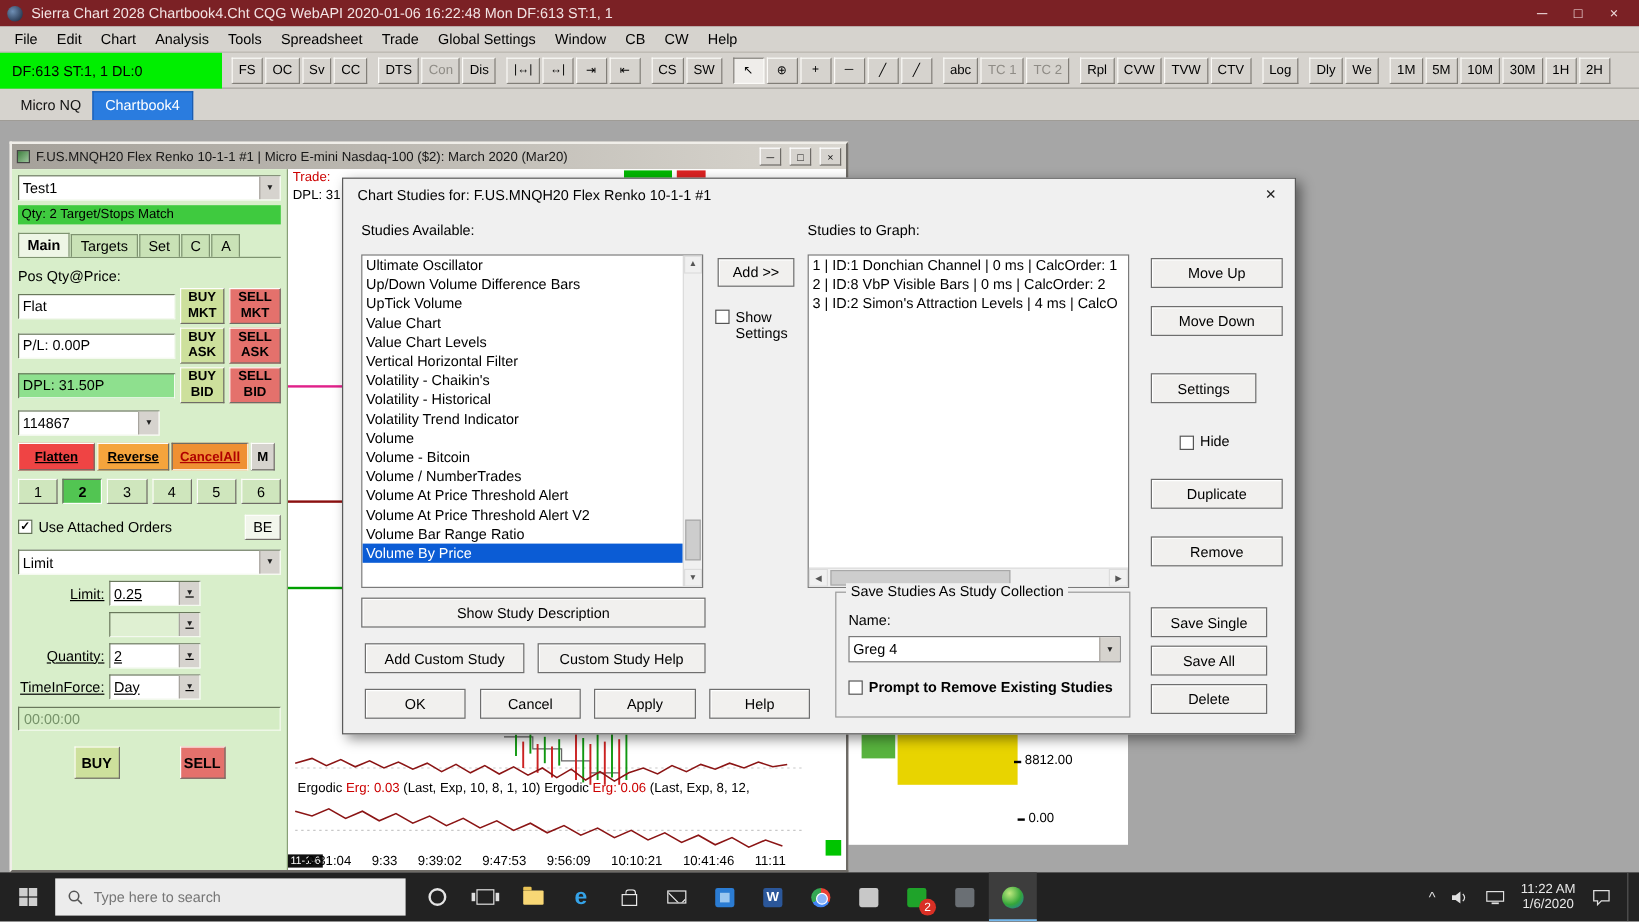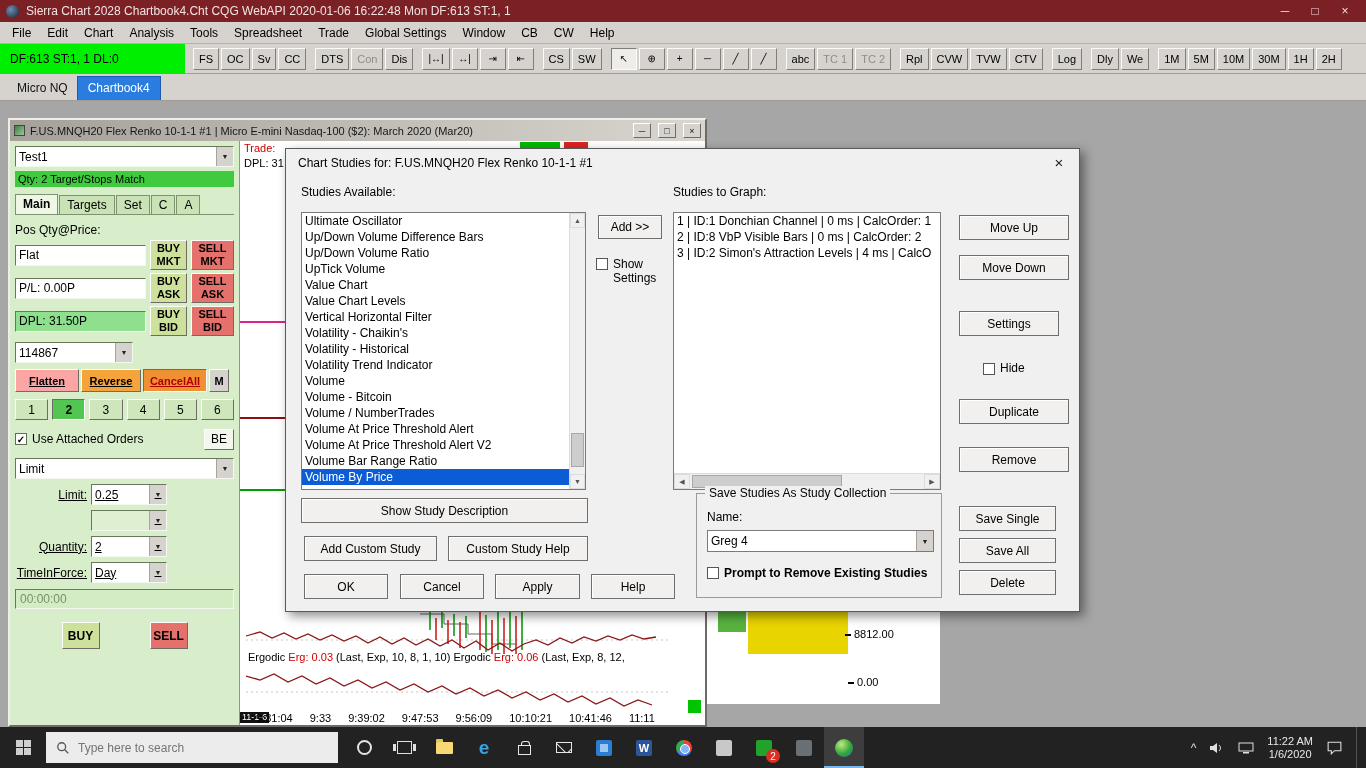--- a/index.html
+++ b/index.html
@@ -67,21 +67,21 @@
   .pfield { flex:1; background:#fff; border:1px solid; border-color:#69785c #f4f9ef #f4f9ef #69785c; height:21px; line-height:19px; padding-left:3px; white-space:nowrap; overflow:hidden; }
   .pfield.green { background:#8ee08e; }
   .pbtn { width:37px; height:30px; flex:0 0 auto; display:flex; flex-direction:column; align-items:center; justify-content:center; font-size:11px; font-weight:bold; line-height:13px; border:1px solid; border-color:#fdfdfb #6f6c66 #6f6c66 #fdfdfb; }
   .pbtn.sell { width:43px; }
   .buybg { background:#cde09c; }
   .sellbg { background:#e4716c; }
   .price-combo-row { margin-top:6px; }
   .price-combo-row .combo { width:118px;gap:48px; }
   .actrow { margin-top:6px; display:flex; gap:2px; height:23px; }
   .fbtn { display:flex; align-items:center; justify-content:center; font-size:11px; font-weight:bold; border:1px solid; border-color:#fdfdfb #6f6c66 #6f6c66 #fdfdfb; text-decoration:underline; }
-  .fbtn.flatten { width:64px; background:#fca5a5; }
+  .fbtn.flatten { width:64px; background:#ef4444; }
   .fbtn.reverse { width:60px; background:#f5a43c; }
   .fbtn.cancel { width:64px; background:#ef9033; color:#b00000; border-color:#6f6c66 #fdfdfb #fdfdfb #6f6c66; }
   .fbtn.mbtn { width:20px; background:#d6d3ce; text-decoration:none; }
   .numrow { margin-top:7px; display:flex; gap:4px; height:21px; }
   .numbtn { flex:1; background:#cfe6bd; border:1px solid; border-color:#fdfdfb #6f6c66 #6f6c66 #fdfdfb; display:flex; align-items:center; justify-content:center; }
   .numbtn.selected { background:#52c552; font-weight:bold; border-color:#6f6c66 #fdfdfb #fdfdfb #6f6c66; }
   .attrow { margin-top:8px; display:flex; align-items:center; gap:5px; height:22px; }
   .cb { width:12px; height:12px; background:#fff; border:1px solid #5f6f53; display:inline-flex; align-items:center; justify-content:center; font-size:10px; font-weight:bold; flex:0 0 auto; }
   .be-btn { margin-left:auto; width:30px; height:21px; background:#f2f6ec; border:1px solid; border-color:#fdfdfb #6f6c66 #6f6c66 #fdfdfb; display:flex; align-items:center; justify-content:center; }
   .ot-row { margin-top:8px; }
@@ -477,21 +477,20 @@
     <div class="dlg-title">Chart Studies for: F.US.MNQH20  Flex Renko 10-1-1  #1</div>
     <div class="dlg-close">×</div>
 
     <div class="dlg-label" style="left:15px;top:36px;">Studies Available:</div>
     <div class="dlg-label" style="left:387px;top:36px;">Studies to Graph:</div>
 
     <div class="listbox" style="left:15px;top:63px;width:285px;height:278px;">
       <div class="lb-items" style="margin-right:16px;">
           <div class="lb-item">Ultimate Oscillator</div>
           <div class="lb-item">Up/Down Volume Difference Bars</div>
-          <div class="lb-item">Up/Down Volume Ratio</div>
           <div class="lb-item">UpTick Volume</div>
           <div class="lb-item">Value Chart</div>
           <div class="lb-item">Value Chart Levels</div>
           <div class="lb-item">Vertical Horizontal Filter</div>
           <div class="lb-item">Volatility - Chaikin's</div>
           <div class="lb-item">Volatility - Historical</div>
           <div class="lb-item">Volatility Trend Indicator</div>
           <div class="lb-item">Volume</div>
           <div class="lb-item">Volume - Bitcoin</div>
           <div class="lb-item">Volume / NumberTrades</div>
@@ -525,21 +524,21 @@
         <div class="hs-btn">◀</div>
         <div class="hs-track">
           <div class="hs-thumb"></div>
         </div>
         <div class="hs-btn">▶</div>
       </div>
     </div>
 
     <div class="dbtn" style="left:673px;top:66px;width:110px;height:25px;">Move Up</div>
     <div class="dbtn" style="left:673px;top:106px;width:110px;height:25px;">Move Down</div>
-    <div class="dbtn" style="left:673px;top:162px;width:100px;height:25px;">Settings</div>
+    <div class="dbtn" style="left:673px;top:162px;width:88px;height:25px;">Settings</div>
     <div class="dchk" style="left:697px;top:212px;align-items:center;">
       <span class="cb"></span>
       <span>Hide</span>
     </div>
     <div class="dbtn" style="left:673px;top:250px;width:110px;height:25px;">Duplicate</div>
     <div class="dbtn" style="left:673px;top:298px;width:110px;height:25px;">Remove</div>
 
     <div class="dbtn" style="left:15px;top:349px;width:287px;height:25px;">Show Study Description</div>
     <div class="dbtn" style="left:18px;top:387px;width:133px;height:25px;">Add Custom Study</div>
     <div class="dbtn" style="left:162px;top:387px;width:140px;height:25px;">Custom Study Help</div>

